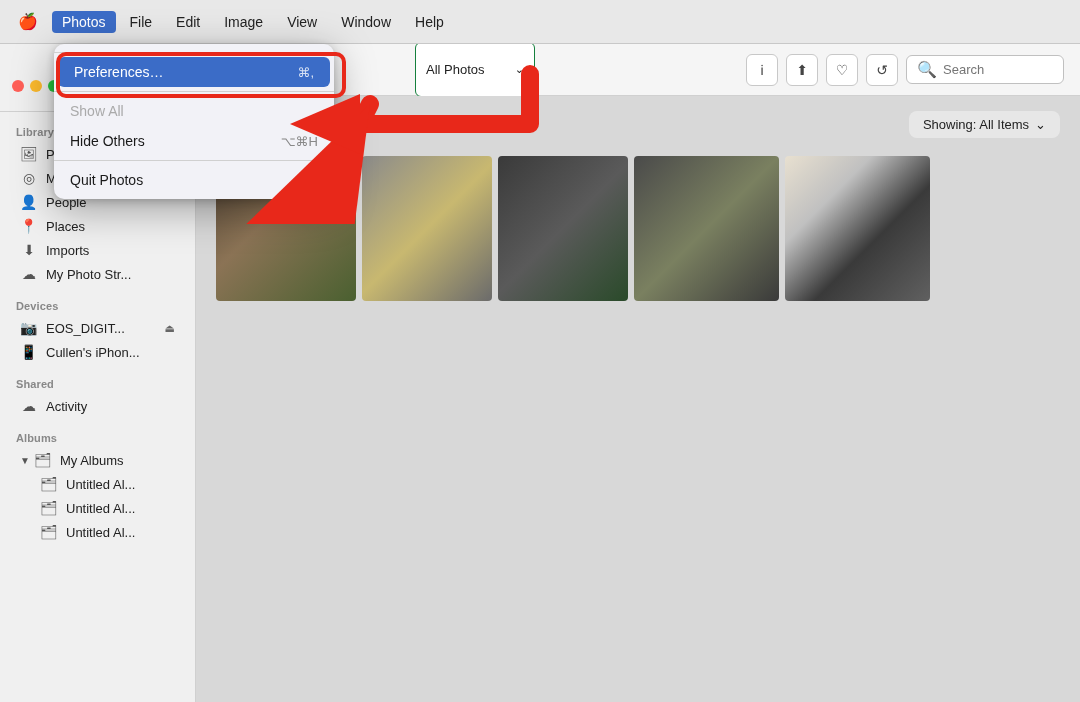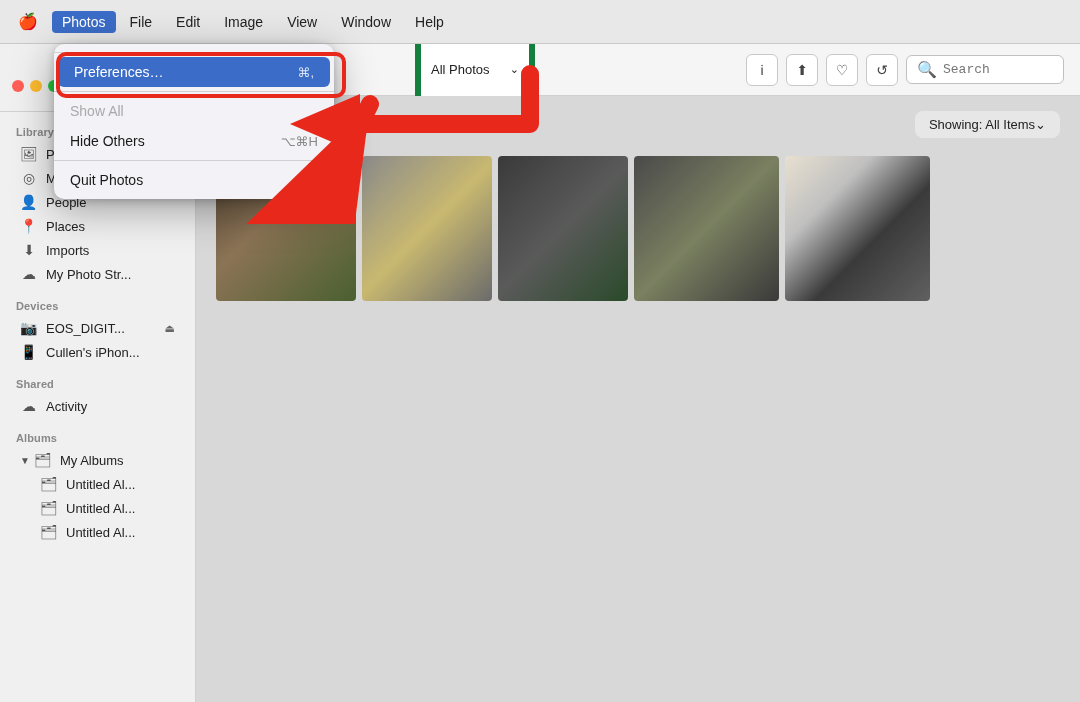--- a/index.html
+++ b/index.html
@@ -104,21 +104,21 @@
       align-items: center;
       padding: 0 16px;
       gap: 8px;
     }
     .toolbar-spacer { flex: 1; }
     .toolbar-dropdown {
       display: flex;
       align-items: center;
       gap: 6px;
       background: white;
-      border: 6px solid #15803d;
+      border: 1px solid #15803d;
       border-radius: 6px;
       padding: 19px 10px;
       font-size: 13px;
       color: #222;
       min-width: 120px;
       justify-content: space-between;
     }
     .toolbar-btn {
       width: 32px;
       height: 32px;
@@ -142,21 +142,20 @@
       gap: 6px;
       min-width: 150px;
     }
     .toolbar-search input {
       border: none;
       outline: none;
       font-size: 13px;
       color: #666;
       background: transparent;
       width: 110px;
-      font-family: Liberation Mono, monospace;
     }
 
     
     .content-area {
       flex: 1;
       display: flex;
       flex-direction: column;
       background: #d8d8d8;
       overflow: hidden;
     }
@@ -174,20 +173,21 @@
     }
     .showing-btn {
       background: rgba(255,255,255,0.4);
       border: none;
       border-radius: 8px;
       padding: 6px 14px;
       font-size: 13px;
       color: #222;
       display: flex;
       align-items: center;
+      gap: 6px;
       cursor: pointer;
     }
     .photos-grid {
       display: flex;
       flex-direction: row;
       align-items: flex-start;
       padding: 8px 20px;
       gap: 6px;
       flex: 1;
       overflow: hidden;

